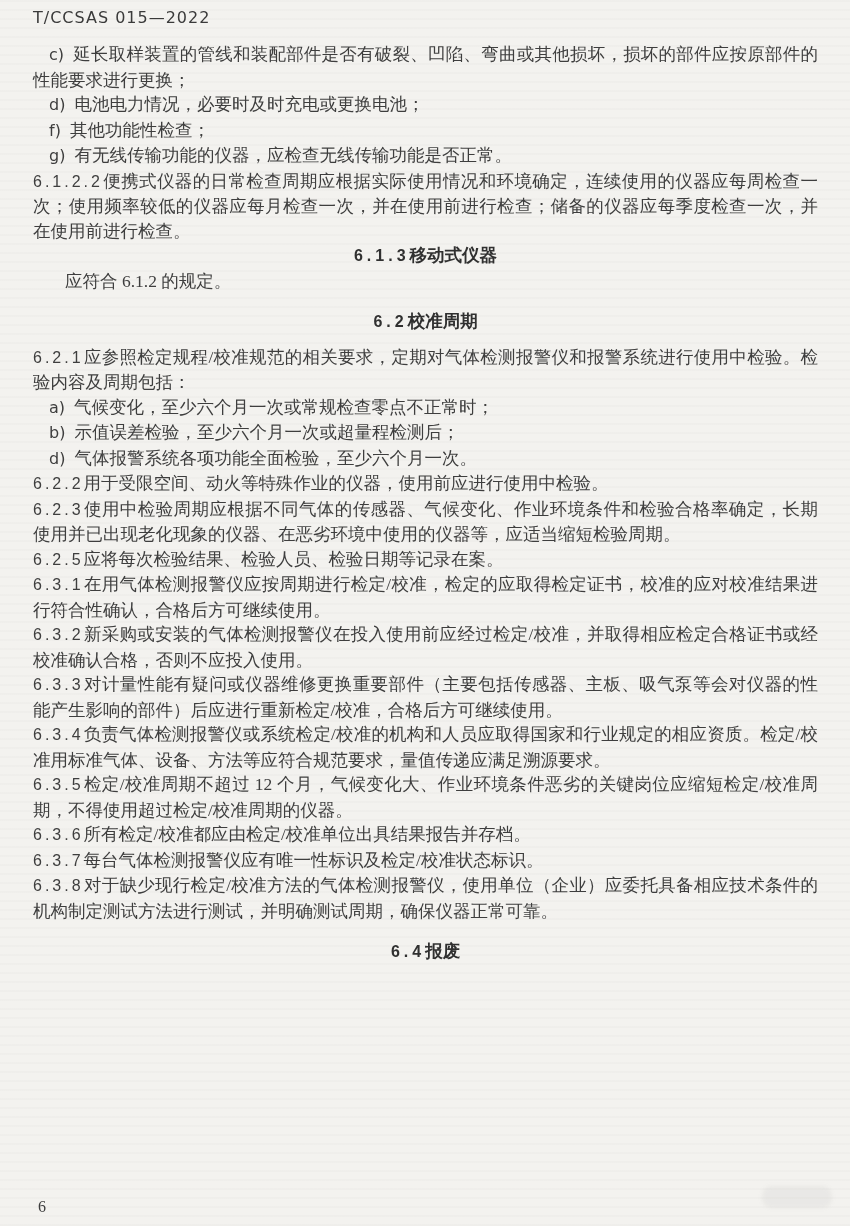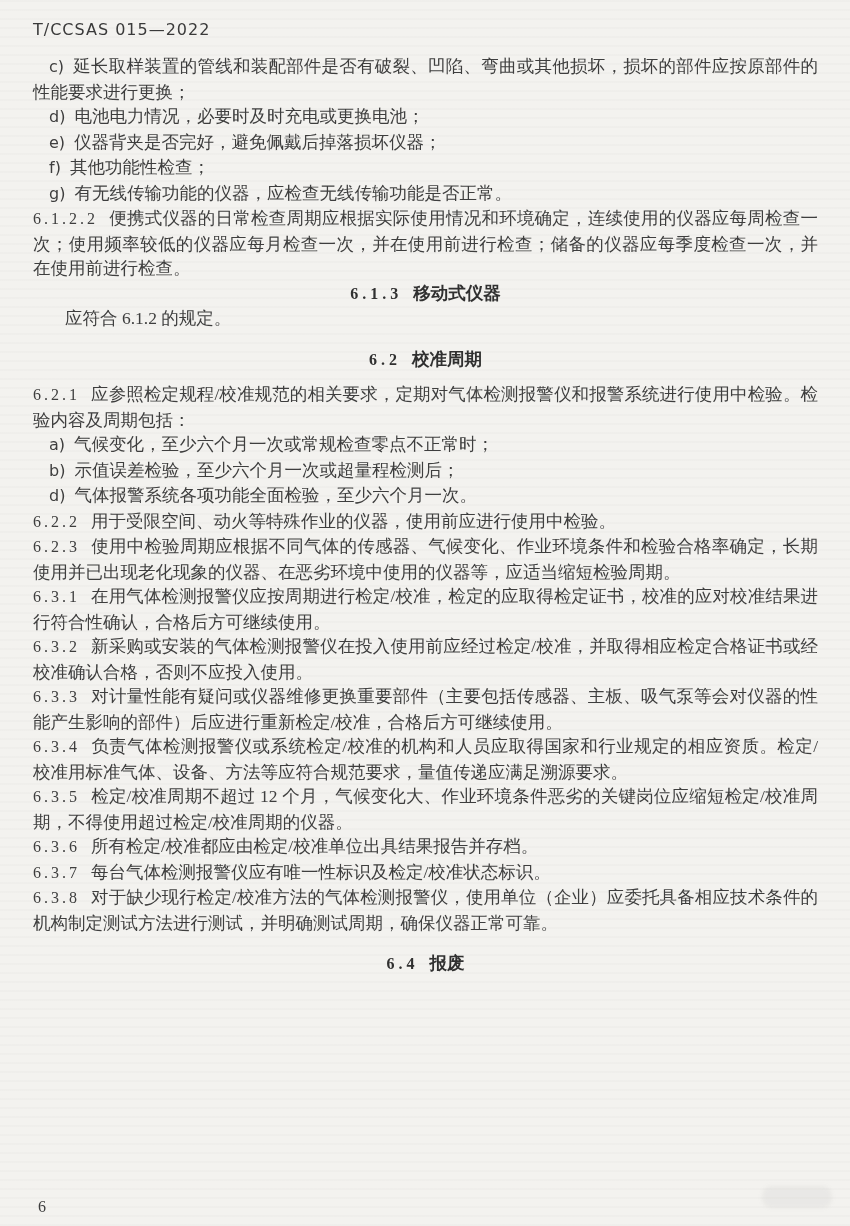--- a/index.html
+++ b/index.html
@@ -3,43 +3,42 @@
 <meta charset="utf-8">
 <style>
   html,body { margin:0; padding:0; background:#e8e7e4; }
   .page {
     position:relative;
     width:850px; height:1226px;
     margin:0 auto;
     background:#f3f2ef;
     background-image: repeating-linear-gradient(180deg, rgba(0,0,0,0.015) 0 2px, rgba(0,0,0,0) 2px 9px);
     box-sizing:border-box;
-    padding:20px 32px 0 33px;
+    padding:8px 32px 0 33px;
     overflow:hidden;
     font-family:"Liberation Serif","DejaVu Serif",serif;
     color:#3e3e3e;
   }
   .doc-header {
     font-family:"DejaVu Sans","Liberation Sans",sans-serif;
     font-size:16px;
     letter-spacing:1px;
     color:#3a3a3a;
     margin-bottom:15px;
   }
   .doc-body {
     font-size:17.5px;
     line-height:24.5px;
     text-align:justify;
   }
   .doc-body > div { margin:0; }
   .num {
-    font-family:Liberation Serif, serif;
+    font-family:Liberation Sans, sans-serif;
     font-size:16px;
     letter-spacing:3px;
-    margin-right:11px;
     white-space:nowrap;
   }
   .clause { }
   .list-item {
     margin-left:23px;      
     text-indent:16px;      
   }
   .li-label {
     font-family:"DejaVu Sans","Liberation Sans",sans-serif;
     font-size:16px;
@@ -72,33 +71,33 @@
 </style>
 </head>
 <body>
 
 <div class="page">
   <div class="doc-header">T/CCSAS 015—2022</div>
 
   <div class="doc-body">
       <div class="list-item"><span class="li-label">c)</span><span class="li-text">延长取样装置的管线和装配部件是否有破裂、凹陷、弯曲或其他损坏，损坏的部件应按原部件的性能要求进行更换；</span></div>
       <div class="list-item"><span class="li-label">d)</span><span class="li-text">电池电力情况，必要时及时充电或更换电池；</span></div>
-      <div class="list-item"><span class="li-label">e)</span><span class="li-text">仪器背夹是否完好，避免佩戴后掉落损坏仪器；</span></div>
       <div class="list-item"><span class="li-label">f)</span><span class="li-text">其他功能性检查；</span></div>
       <div class="list-item"><span class="li-label">g)</span><span class="li-text">有无线传输功能的仪器，应检查无线传输功能是否正常。</span></div>
       <div class="clause"><span class="num">6.1.2.2</span><span class="clause-text">便携式仪器的日常检查周期应根据实际使用情况和环境确定，连续使用的仪器应每周检查一次；使用频率较低的仪器应每月检查一次，并在使用前进行检查；储备的仪器应每季度检查一次，并在使用前进行检查。</span></div>
       <div class="sub-heading"><span class="num">6.1.3</span><span class="h-text">移动式仪器</span></div>
       <div class="indent-para"><span class="p-text">应符合 6.1.2 的规定。</span></div>
       <div class="section-heading"><span class="num">6.2</span><span class="h-text">校准周期</span></div>
       <div class="clause"><span class="num">6.2.1</span><span class="clause-text">应参照检定规程/校准规范的相关要求，定期对气体检测报警仪和报警系统进行使用中检验。检验内容及周期包括：</span></div>
       <div class="list-item"><span class="li-label">a)</span><span class="li-text">气候变化，至少六个月一次或常规检查零点不正常时；</span></div>
       <div class="list-item"><span class="li-label">b)</span><span class="li-text">示值误差检验，至少六个月一次或超量程检测后；</span></div>
       <div class="list-item"><span class="li-label">d)</span><span class="li-text">气体报警系统各项功能全面检验，至少六个月一次。</span></div>
       <div class="clause"><span class="num">6.2.2</span><span class="clause-text">用于受限空间、动火等特殊作业的仪器，使用前应进行使用中检验。</span></div>
       <div class="clause"><span class="num">6.2.3</span><span class="clause-text">使用中检验周期应根据不同气体的传感器、气候变化、作业环境条件和检验合格率确定，长期使用并已出现老化现象的仪器、在恶劣环境中使用的仪器等，应适当缩短检验周期。</span></div>
+      <div class="clause"><span class="num">6.2.5</span><span class="clause-text">应将每次检验结果、检验人员、检验日期等记录在案。</span></div>
       <div class="clause"><span class="num">6.3.1</span><span class="clause-text">在用气体检测报警仪应按周期进行检定/校准，检定的应取得检定证书，校准的应对校准结果进行符合性确认，合格后方可继续使用。</span></div>
       <div class="clause"><span class="num">6.3.2</span><span class="clause-text">新采购或安装的气体检测报警仪在投入使用前应经过检定/校准，并取得相应检定合格证书或经校准确认合格，否则不应投入使用。</span></div>
       <div class="clause"><span class="num">6.3.3</span><span class="clause-text">对计量性能有疑问或仪器维修更换重要部件（主要包括传感器、主板、吸气泵等会对仪器的性能产生影响的部件）后应进行重新检定/校准，合格后方可继续使用。</span></div>
       <div class="clause"><span class="num">6.3.4</span><span class="clause-text">负责气体检测报警仪或系统检定/校准的机构和人员应取得国家和行业规定的相应资质。检定/校准用标准气体、设备、方法等应符合规范要求，量值传递应满足溯源要求。</span></div>
       <div class="clause"><span class="num">6.3.5</span><span class="clause-text">检定/校准周期不超过 12 个月，气候变化大、作业环境条件恶劣的关键岗位应缩短检定/校准周期，不得使用超过检定/校准周期的仪器。</span></div>
       <div class="clause"><span class="num">6.3.6</span><span class="clause-text">所有检定/校准都应由检定/校准单位出具结果报告并存档。</span></div>
       <div class="clause"><span class="num">6.3.7</span><span class="clause-text">每台气体检测报警仪应有唯一性标识及检定/校准状态标识。</span></div>
       <div class="clause"><span class="num">6.3.8</span><span class="clause-text">对于缺少现行检定/校准方法的气体检测报警仪，使用单位（企业）应委托具备相应技术条件的机构制定测试方法进行测试，并明确测试周期，确保仪器正常可靠。</span></div>
       <div class="section-heading"><span class="num">6.4</span><span class="h-text">报废</span></div>
     </div>

